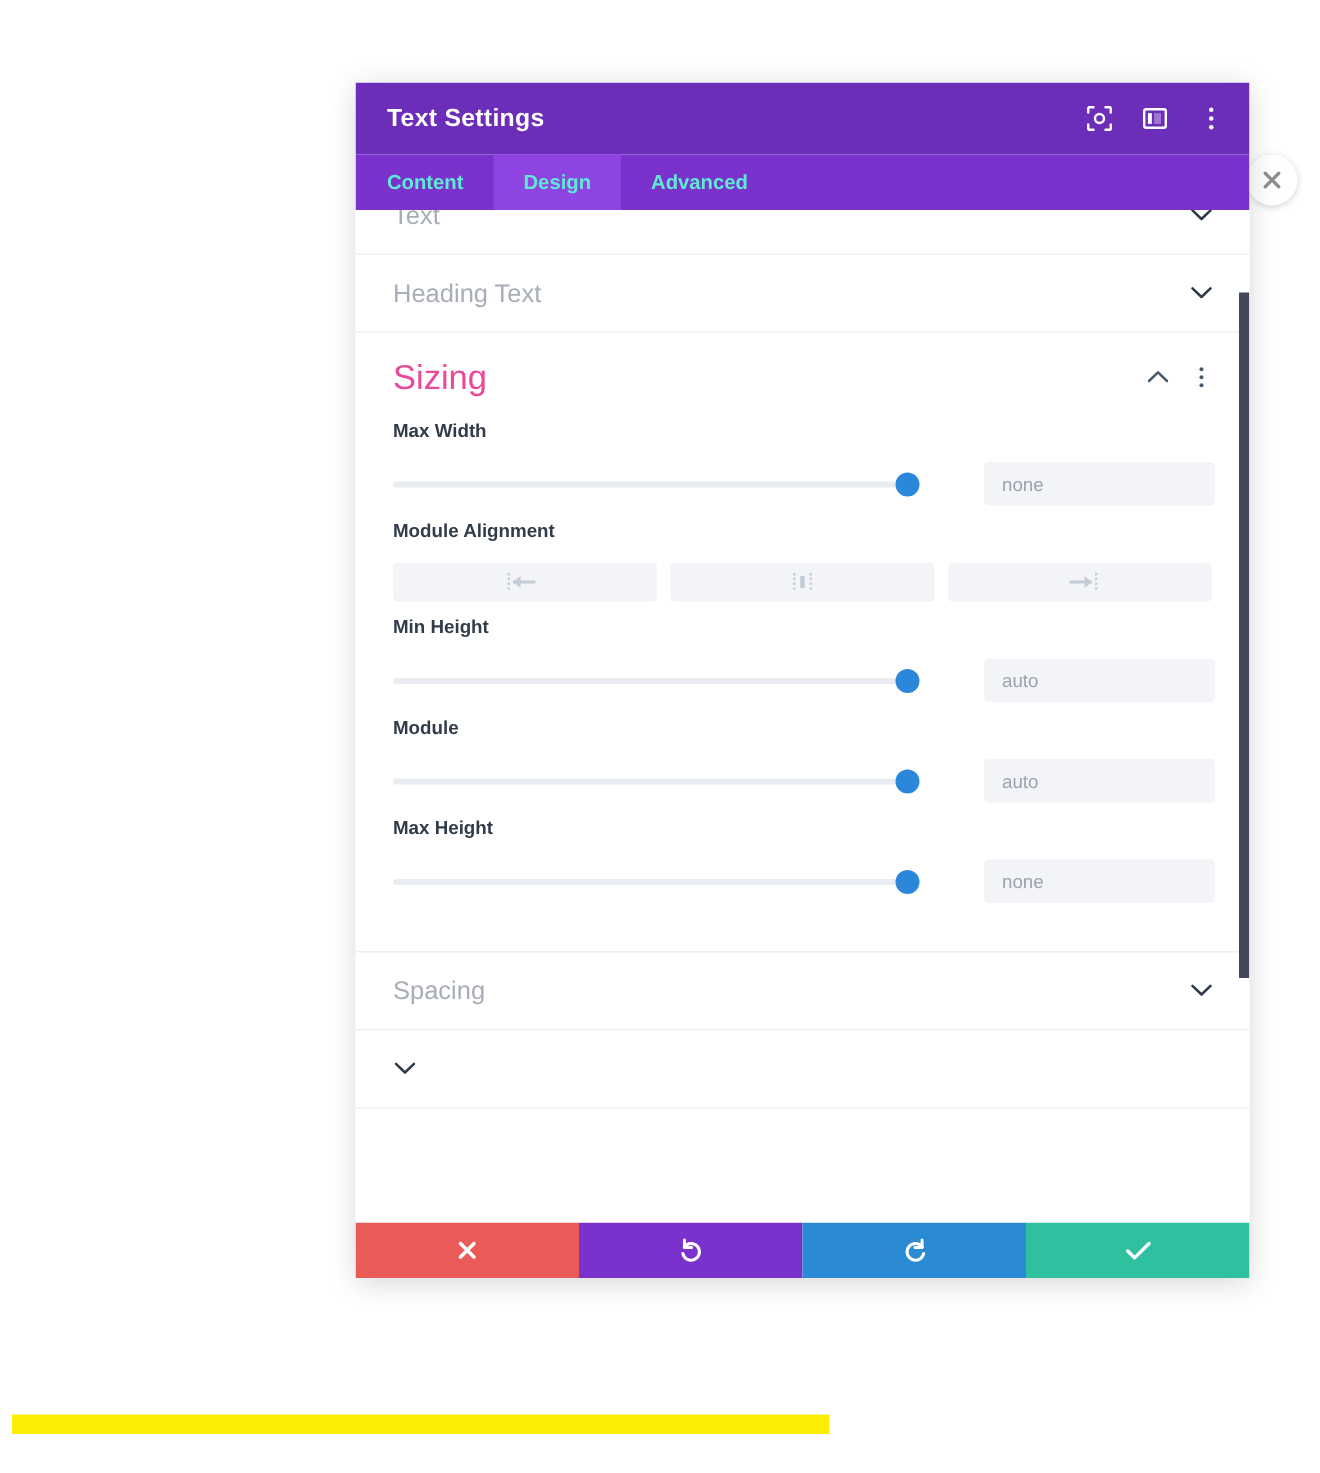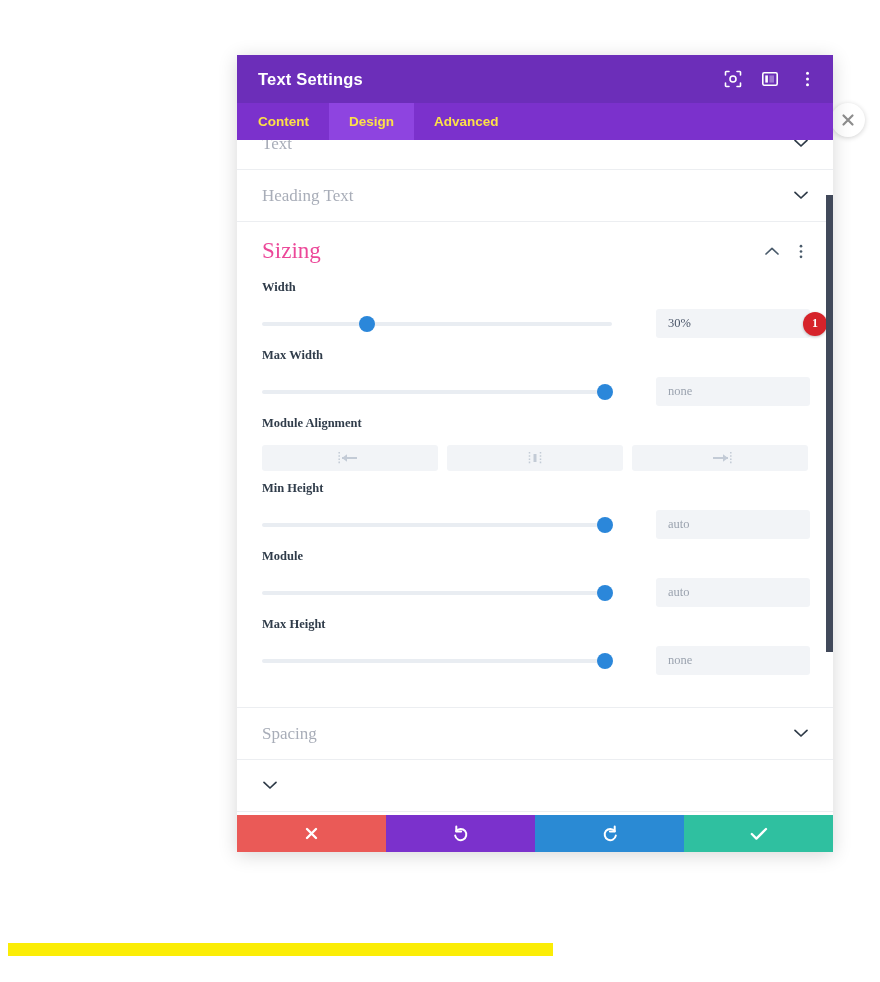--- a/index.html
+++ b/index.html
@@ -86,36 +86,35 @@
     height: 37px;
     background: #7b31cc;
     display: flex;
     align-items: stretch;
     flex: 0 0 auto;
   }
   .tab {
     display: flex;
     align-items: center;
     padding: 12px 20px;
-    color: #fde047;
+    color: #5eead4;
     font-size: 13.5px;
     font-weight: bold;
     cursor: pointer;
     white-space: nowrap;
   }
   .tab:first-child { padding-left: 21px; }
   .tab.active { background: #8e44e0; text-align: center; }
 
   
   .panel-body {
     position: relative;
     flex: 1 1 auto;
     background: #ffffff;
     overflow: hidden;
-    font-family: Liberation Serif, serif;
   }
   .scroll-inner {
     position: absolute;
     left: 0;
     top: -22px;
     width: 596px;
   }
 
   
   .scrollbar-track {
@@ -371,33 +370,20 @@
               <span class="chev">
                 <svg width="4" height="15" viewBox="0 0 4 15">
                   <circle cx="2" cy="2.2" r="1.35" fill="#4a5b6b"></circle>
                   <circle cx="2" cy="7.5" r="1.35" fill="#4a5b6b"></circle>
                   <circle cx="2" cy="12.8" r="1.35" fill="#4a5b6b"></circle>
                 </svg>
               </span>
             </span>
           </div>
 
-          <div class="field">
-            <div class="field-label">Width</div>
-            <div class="field-row">
-              <div class="slider-wrap">
-                <div class="slider-track"></div>
-                <div class="slider-handle" id="h-width" style="left: 30%;"></div>
-              </div>
-              <div class="value-box">
-                <span>30%</span>
-                <span class="badge">1</span>
-              </div>
-            </div>
-          </div>
 
           <div class="field">
             <div class="field-label">Max Width</div>
             <div class="field-row">
               <div class="slider-wrap">
                 <div class="slider-track"></div>
                 <div class="slider-handle" id="h-maxwidth" style="left: 98%;"></div>
               </div>
               <div class="value-box placeholder">
                 <span>none</span>

